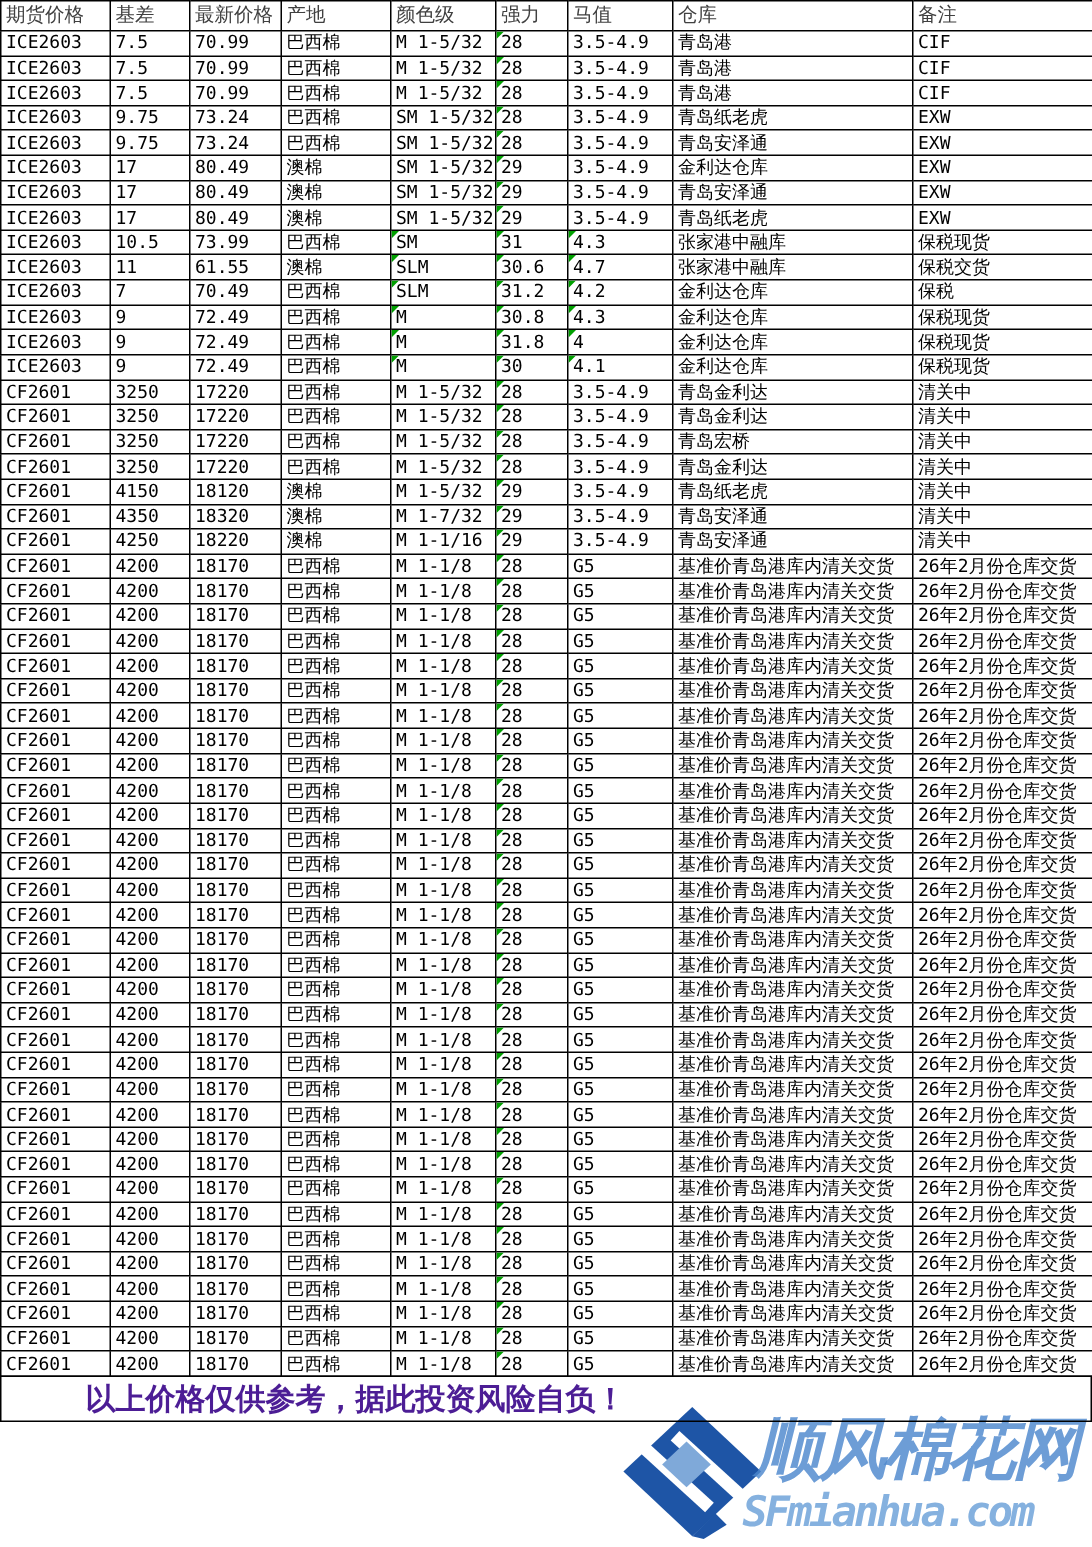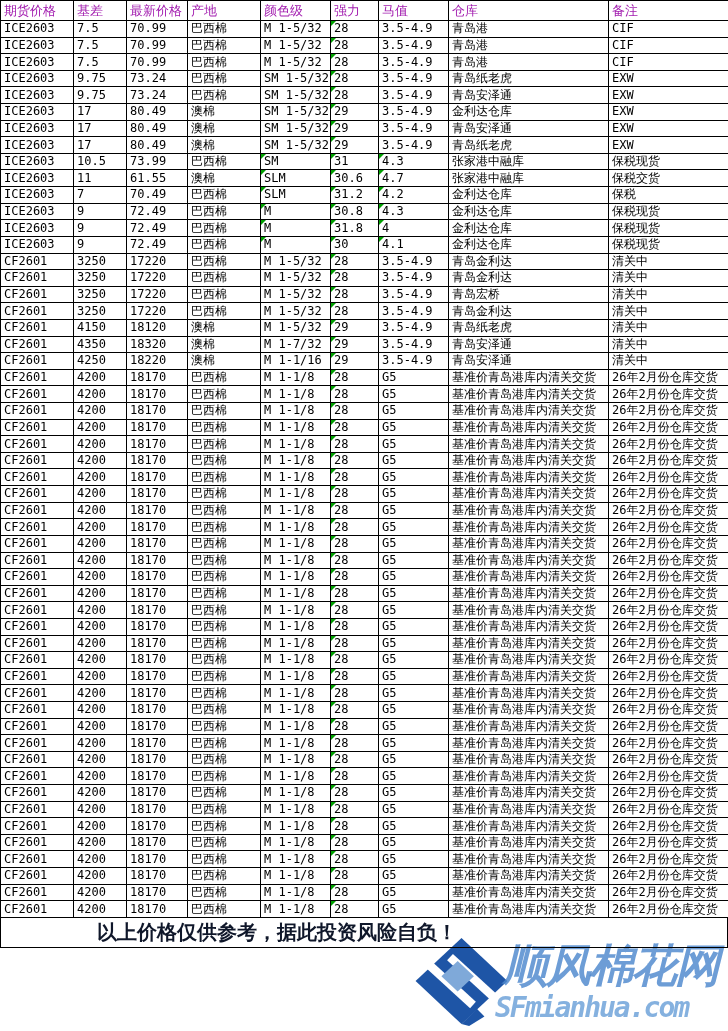--- a/index.html
+++ b/index.html
@@ -37,34 +37,34 @@
   .price-table th,.price-table td{
     box-sizing:border-box;
     border:1px solid #000;
     padding:0 0 0 3px;
     text-align:left;vertical-align:middle;
     white-space:nowrap;overflow:hidden;
     position:relative;
     background:transparent;
   }
   .price-table th{
-    height:20px;color:#a21caf;font-weight:normal;font-size:13px;line-height:18px;
+    height:20px;color:#404040;font-weight:normal;font-size:13px;line-height:18px;
   }
   .price-table td{
     height:16.62px;font-size:12px;line-height:15px;color:#000;
   }
   .flag{
     position:absolute;top:0;left:0;width:0;height:0;
     border-top:5px solid #00A000;border-right:5px solid transparent;
   }
   .footer-bar{
     box-sizing:border-box;height:31px;margin-top:-1px;
     border:1px solid #000;
-    color:#0f172a;font-weight:bold;font-size:20px;line-height:29px;
-    padding-left:96px;white-space:nowrap;overflow:hidden;
+    color:#4c1d95;font-weight:bold;font-size:20px;line-height:29px;
+    padding-left:56px;white-space:nowrap;overflow:hidden;
   }
 </style>
 </head>
 <body>
 
 <div class="sheet">
 
   <div class="watermark">
     <svg class="wm-logo" viewBox="0 0 100 92" xmlns="http://www.w3.org/2000/svg">
       <polygon points="50,0 98,45 50,90 2,45" fill="#1E55A6"></polygon>

